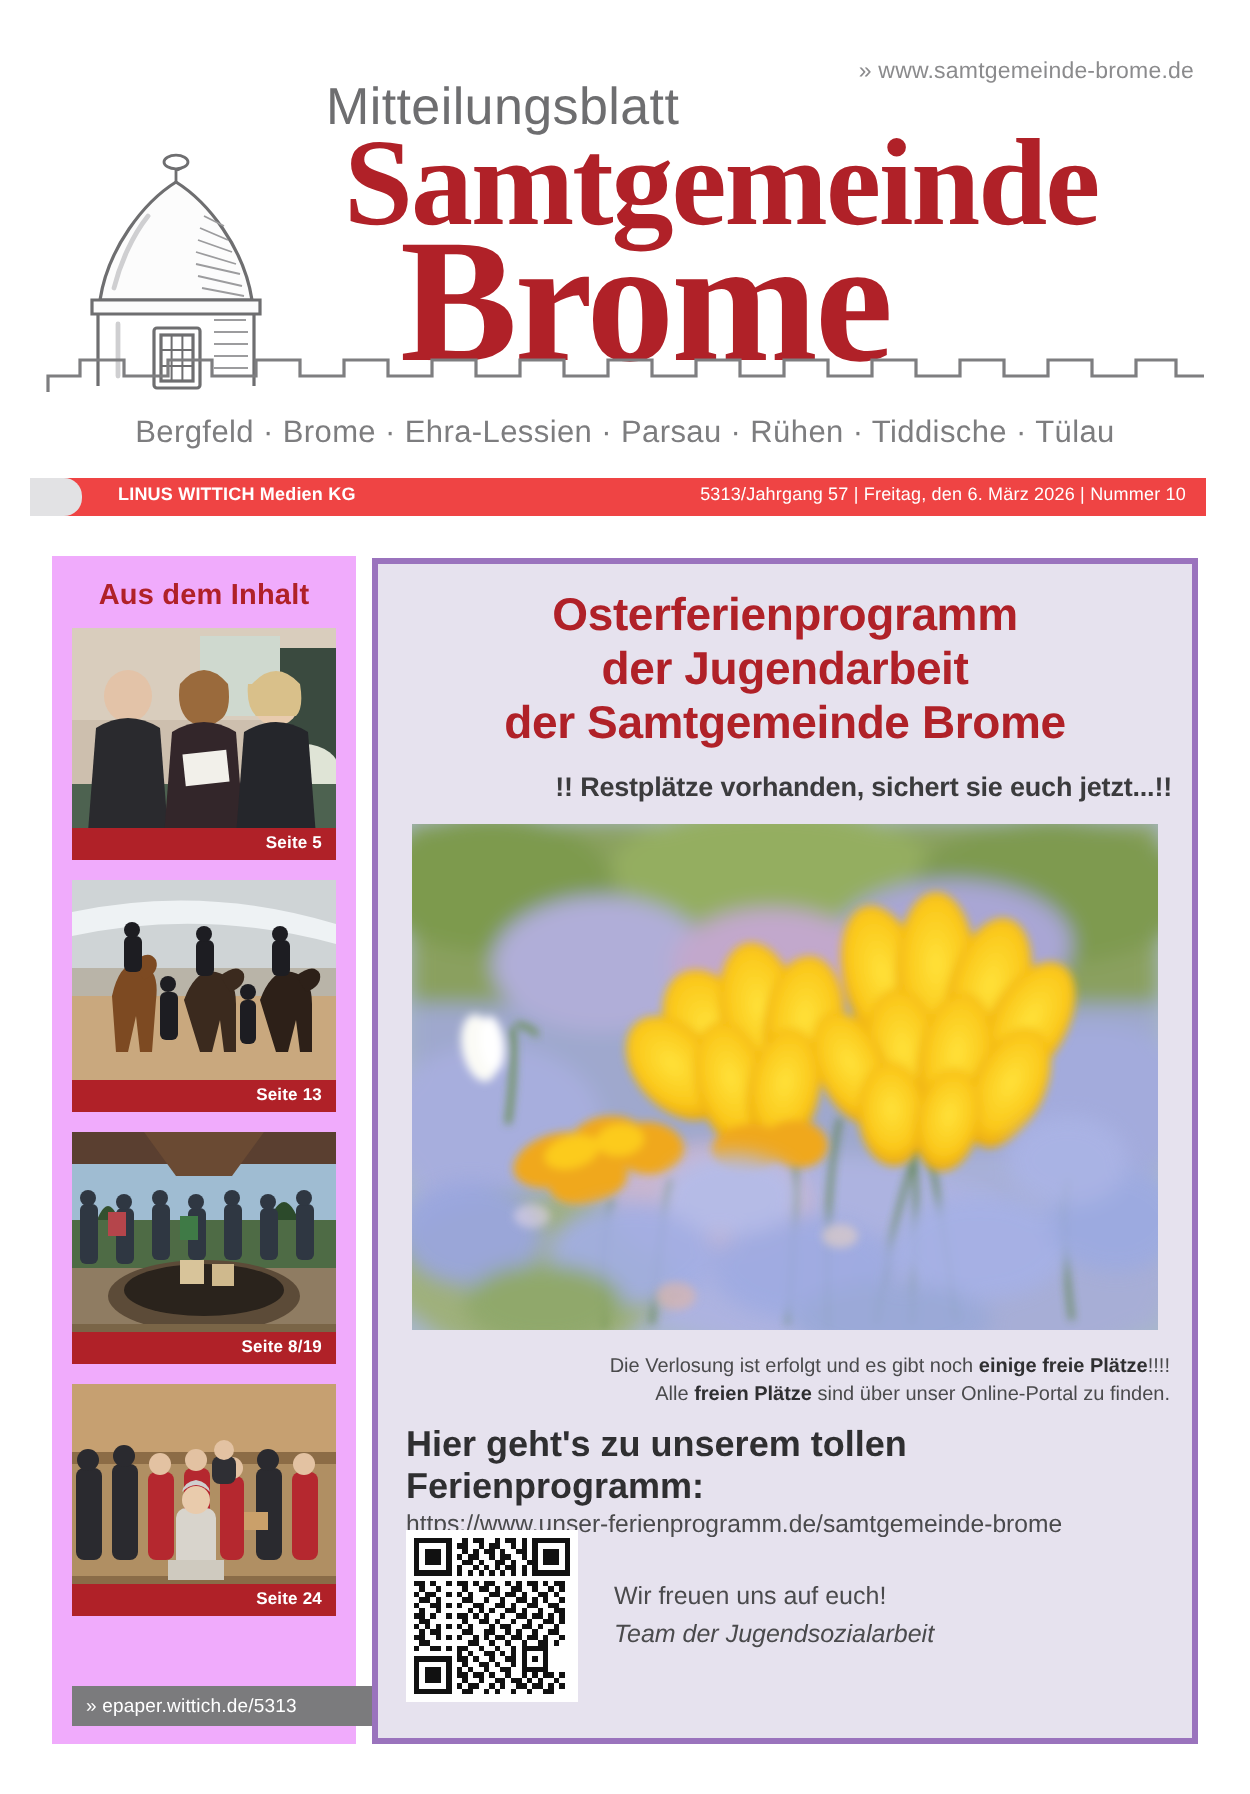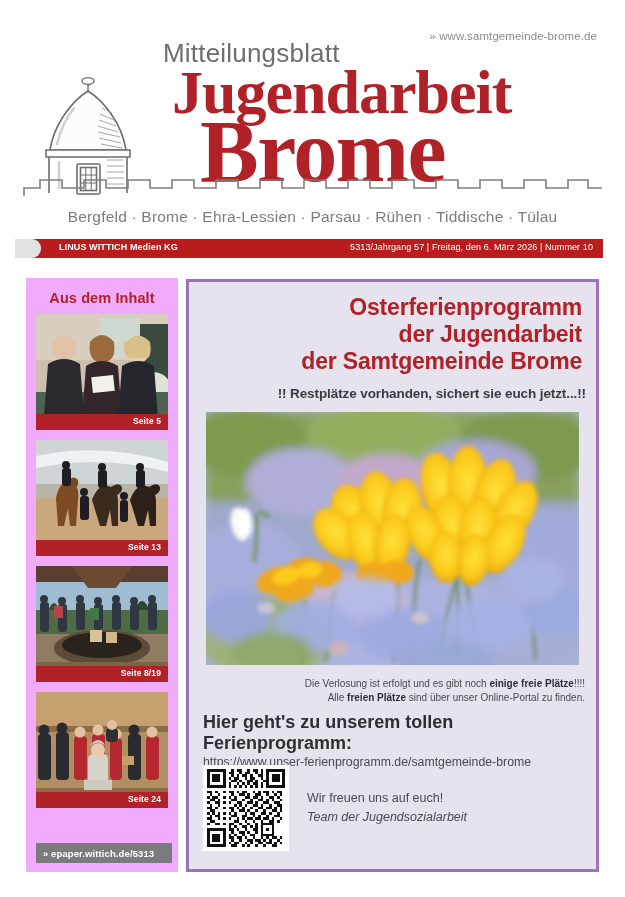--- a/index.html
+++ b/index.html
@@ -35,21 +35,21 @@
   .tower{position:absolute;left:28px;top:60px;width:180px;height:135px;}
   .wall{position:absolute;left:22px;top:176px;width:582px;height:22px;}
   .places{
     position:absolute;left:0;right:0;top:208px;text-align:center;
     font-size:15.5px;color:#7d7d7f;letter-spacing:.2px;white-space:nowrap;
   }
 
   
   .infobar{
     position:absolute;left:22px;top:239px;width:581px;height:19px;
-    background:#b91c1c;
+    background:#ef4444;
   }
   .infobar .tab{
     position:absolute;left:-7px;top:0;width:26px;height:19px;
     background:#e2e2e4;border-radius:0 9px 9px 0;
   }
   .infobar .left{
     position:absolute;left:37px;top:3px;
     font-size:9px;font-weight:700;color:#fff;letter-spacing:.1px;white-space:nowrap;
   }
   .infobar .right{
@@ -69,33 +69,33 @@
   .thumbs{padding:0 10px;}
   .thumb{position:relative;width:132px;height:116px;margin-bottom:10px;overflow:hidden;}
   .thumb .photo{position:absolute;inset:0;}
   .thumb .badge{
     position:absolute;left:0;right:0;bottom:0;height:16px;
     background:#b02128;color:#fff;font-size:8.5px;font-weight:600;
     text-align:right;padding:2px 7px 0 0;box-sizing:border-box;
     letter-spacing:.1px;
   }
   .epaper{
-    position:absolute;left:10px;bottom:9px;width:136px;height:20px;
-    background:#7b7b7d;color:#fff;font-size:9.5px;font-weight:700;
+    position:absolute;left:10px;bottom:9px;width:152px;height:20px;
+    background:#7b7b7d;color:#fff;font-size:9.5px;font-weight:400;
     display:flex;align-items:center;padding-left:7px;box-sizing:border-box;
     letter-spacing:.1px;
   }
 
   
   .panel{
     position:absolute;left:186px;top:279px;width:413px;height:593px;
     background:#e6e2ee;border:3px solid #9a73bd;box-sizing:border-box;
   }
   .headline{
-    margin:12px 14px 0 14px;text-align:right;
+    margin:12px 14px 0 14px;text-align:center;
     font-size:23px;font-weight:700;color:#b02128;line-height:1.18;
     letter-spacing:-.2px;
   }
   .subhead{
     margin:11px 10px 0 10px;text-align:right;
     font-size:13.5px;font-weight:700;color:#3b3b3d;letter-spacing:-.1px;
   }
   .hero{
     margin:11px auto 0 auto;width:373px;height:253px;position:relative;overflow:hidden;
     background:#8aa05a;
@@ -148,21 +148,21 @@
           <path d="M79 100 L95 100 M79 106 L96 106 M79 112 L96 112 M79 118 L96 118 M79 124 L96 124"></path>
         </g>
         <g stroke="#cfcfd1" stroke-width="2.4" fill="none" stroke-linecap="round">
           <path d="M46 48 C38 58 32 72 29 84"></path>
           <path d="M31 102 L31 128"></path>
         </g>
       </svg>
     </div>
 
     <div class="kicker">Mitteilungsblatt</div>
-    <div class="title-main">Jugendarbeit</div>
+    <div class="title-main">Samtgemeinde</div>
     <div class="title-sub">Brome</div>
 
     <div class="wall">
       <svg viewBox="0 0 582 22" preserveAspectRatio="none" xmlns="http://www.w3.org/2000/svg">
         <path d="M2 20 L2 12 L18 12 L18 4 L40 4 L40 12 L62 12 L62 4 L84 4 L84 12
                  L106 12 L106 4 L128 4 L128 12 L150 12 L150 4 L172 4 L172 12
                  L194 12 L194 4 L216 4 L216 12 L238 12 L238 4 L260 4 L260 12
                  L282 12 L282 4 L304 4 L304 12 L326 12 L326 4 L348 4 L348 12
                  L370 12 L370 4 L392 4 L392 12 L414 12 L414 4 L436 4 L436 12
                  L458 12 L458 4 L480 4 L480 12 L502 12 L502 4 L524 4 L524 12

